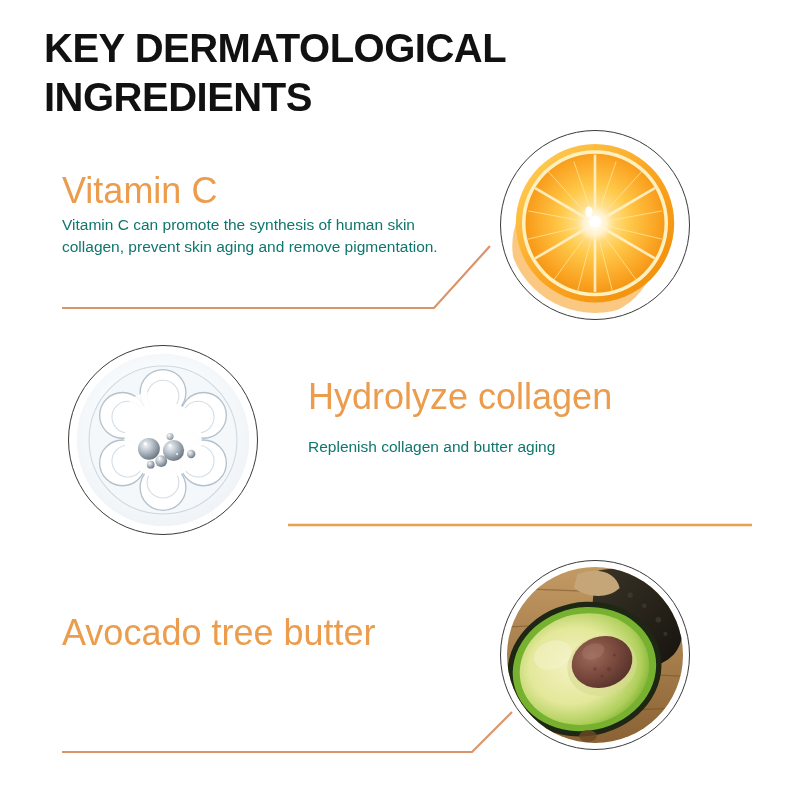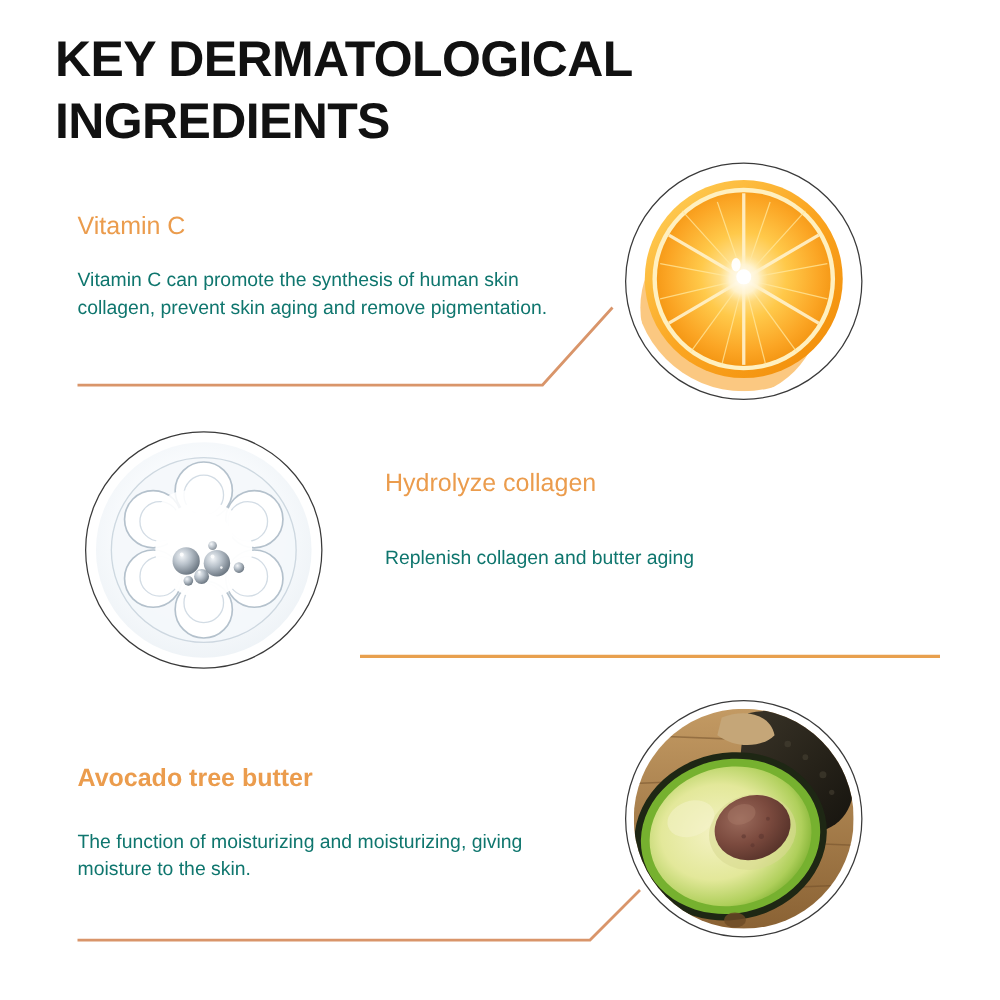--- a/index.html
+++ b/index.html
@@ -32,21 +32,21 @@
     line-height: 1.22;
     letter-spacing: -0.5px;
     color: #111111;
     text-transform: uppercase;
     font-stretch: condensed;
   }
 
   
   .heading {
     position: absolute;
-    font-size: 20px;
+    font-size: 36px;
     font-weight: 400;
     color: #EB9C4D;
     letter-spacing: 0px;
     white-space: nowrap;
   }
   .body-text {
     position: absolute;
     font-size: 15.5px;
     font-weight: 400;
     line-height: 1.42;
@@ -55,21 +55,21 @@
 
   
   #vc-heading { left: 62px; top: 170px; }
   #vc-body    { left: 62px; top: 214px; width: 390px; }
 
   
   #hc-heading { left: 308px; top: 376px; }
   #hc-body    { left: 308px; top: 436px; width: 400px; }
 
   
-  #av-heading { left: 62px; top: 612px; font-weight: bold; }
+  #av-heading { left: 62px; top: 612px; }
   #av-body    { left: 62px; top: 663px; width: 400px; }
 
   
   .overlay {
     position: absolute;
     left: 0; top: 0;
     width: 800px;
     height: 800px;
     pointer-events: none;
   }
@@ -102,21 +102,20 @@
 
   <div class="title" id="page-title">KEY DERMATOLOGICAL INGREDIENTS</div>
 
   <div class="heading" id="vc-heading">Vitamin C</div>
   <div class="body-text" id="vc-body">Vitamin C can promote the synthesis of human skin collagen, prevent skin aging and remove pigmentation.</div>
 
   <div class="heading" id="hc-heading">Hydrolyze collagen</div>
   <div class="body-text" id="hc-body">Replenish collagen and butter aging</div>
 
   <div class="heading" id="av-heading">Avocado tree butter</div>
-  <div class="body-text" id="av-body">The function of moisturizing and moisturizing, giving moisture to the skin.</div>
 
   <svg class="overlay" viewBox="0 0 800 800">
 
     <polyline points="62,308 434,308 490,246" fill="none" stroke="#D9956A" stroke-width="2.2"></polyline>
 
     <line x1="288" y1="525" x2="752" y2="525" stroke="#E8A04E" stroke-width="2.6"></line>
 
     <polyline points="62,752 472,752 512,712" fill="none" stroke="#D9956A" stroke-width="2.2"></polyline>
   </svg>
 

